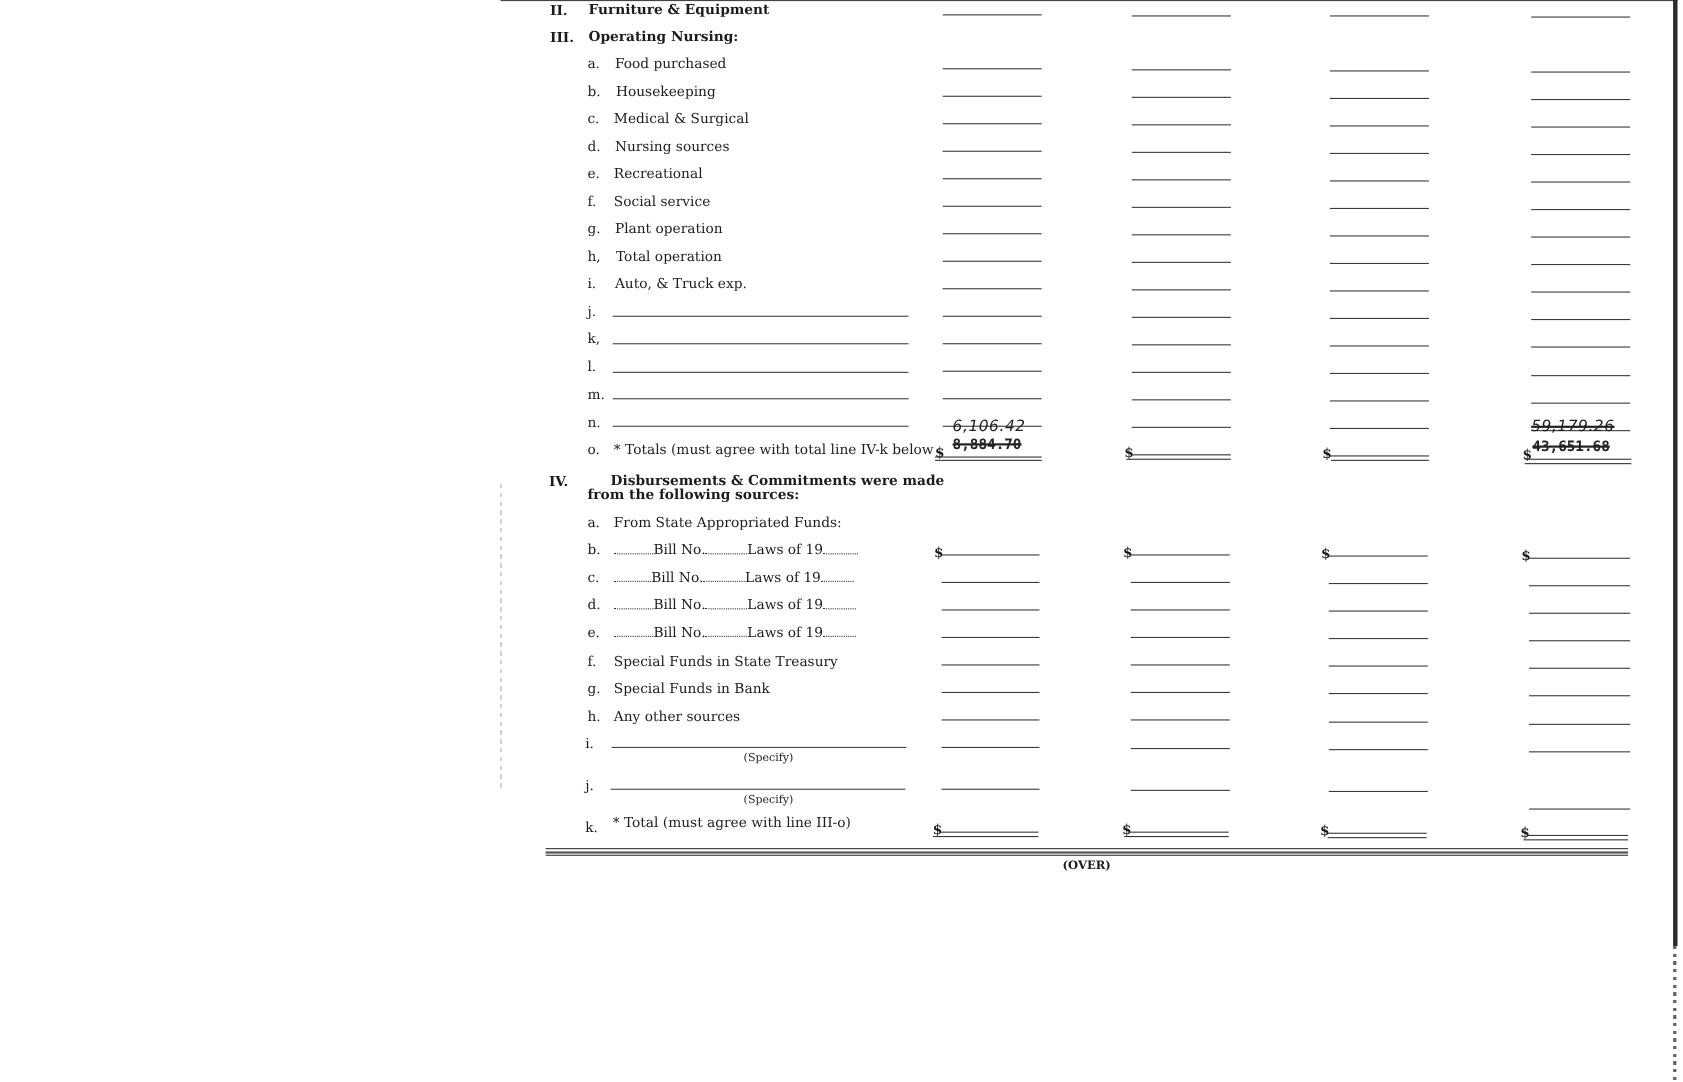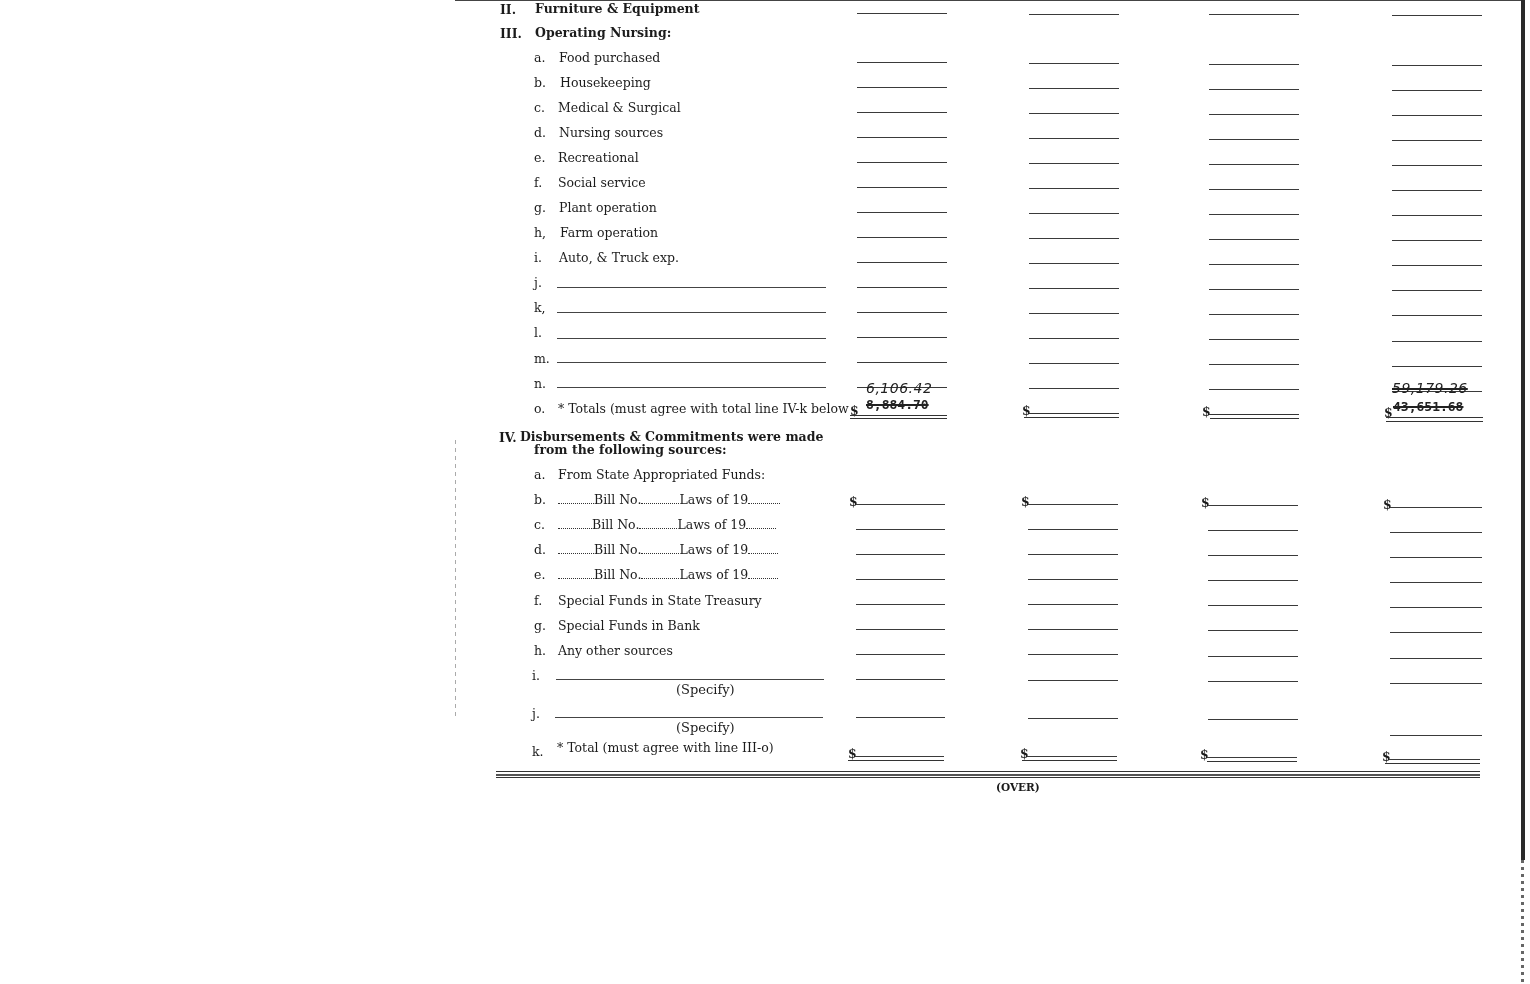--- a/index.html
+++ b/index.html
@@ -14,23 +14,23 @@
   .roman { position:absolute; left:500px; font-size:12.5px; font-weight:bold; }
   .letter { position:absolute; left:534px; font-size:12.5px; }
   .label { position:absolute; left:558px; font-size:12.5px; }
   .hline { position:absolute; height:1px; background:#333; }
   .fillline { position:absolute; height:1px; background:#444; left:557px; width:269px; }
   .cell-line { position:absolute; height:1px; background:#3a3a3a; width:90px; }
   .dollar { position:absolute; font-size:12.5px; font-weight:bold; }
   .hand { position:absolute; font-family:"DejaVu Sans","Liberation Sans",sans-serif; font-style:italic; font-size:15px; color:#222; letter-spacing:0.5px; }
   .strike { text-decoration:line-through; text-decoration-thickness:1.5px; }
   .typed-amt { position:absolute; font-family:"DejaVu Sans Mono","Liberation Mono",monospace; font-weight:bold; font-size:13px; color:#222; }
-  .specify { position:absolute; left:676px; font-size:13px;text-align:right; }
+  .specify { position:absolute; left:676px; font-size:10px;text-align:right; }
   .blank { display:inline-block; border-bottom:1px dotted #333; height:10px; vertical-align:baseline; }
-  .over { position:absolute; left:966px; top:781px; font-size:10.5px; font-weight:bold;margin-left:30px; }
+  .over { position:absolute; left:966px; top:781px; font-size:10.5px; font-weight:bold; }
   .topline { position:absolute; left:455px; top:0; width:1070px; height:1px; background:#444; }
   .rightbar { position:absolute; left:1521px; top:0; width:4px; height:860px; background:#2a2a2a; }
   .rightbar2 { position:absolute; left:1521px; top:860px; width:3px; height:124px; background:repeating-linear-gradient(#666 0 3px, transparent 3px 7px); }
   .leftmarks { position:absolute; left:455px; top:440px; width:1px; height:280px; background:repeating-linear-gradient(#aaa 0 4px, transparent 4px 8px); }
   .bottomrule { position:absolute; left:496px; width:984px; height:1px; background:#333; }
 </style>
 </head>
 <body>
 
 <div class="topline"></div>
@@ -59,21 +59,21 @@
 <div class="letter txt" style="top:151px">e.</div>
 <div class="label txt" style="top:151px">Recreational</div>
 
 <div class="letter txt" style="top:176px">f.</div>
 <div class="label txt" style="top:176px">Social service</div>
 
 <div class="letter txt" style="top:201px">g.</div>
 <div class="label txt" style="top:201px;left:559px">Plant operation</div>
 
 <div class="letter txt" style="top:226px">h,</div>
-<div class="label txt" style="top:226px;left:560px">Farm operation</div>
+<div class="label txt" style="top:226px;left:560px">Total operation</div>
 
 <div class="letter txt" style="top:251px">i.</div>
 <div class="label txt" style="top:251px;left:559px">Auto, &amp; Truck exp.</div>
 
 <div class="letter txt" style="top:276px">j.</div>
 <div class="fillline" style="top:287px"></div>
 
 <div class="letter txt" style="top:301px">k,</div>
 <div class="fillline" style="top:312px"></div>
 
@@ -181,21 +181,21 @@
 <div class="hline" style="left:1209px;top:414px;width:90px"></div>
 <div class="hline" style="left:1210px;top:418px;width:89px"></div>
 
 <div class="hand strike" style="left:1392px;top:380px;font-size:14px">59,179.26</div>
 <span class="dollar" style="left:1384px;top:405px">$</span>
 <div class="typed-amt strike" style="left:1393px;top:399px">43,651.68</div>
 <div class="hline" style="left:1386px;top:417px;width:97px"></div>
 <div class="hline" style="left:1386px;top:421px;width:97px"></div>
 
 <div class="roman" style="top:430px;left:499px">IV.</div>
-<div class="abs txt bold" style="left:520px;top:430px">Disbursements &amp; Commitments were made</div>
+<div class="abs txt bold" style="left:555px;top:430px">Disbursements &amp; Commitments were made</div>
 <div class="abs txt bold" style="left:534px;top:443px">from the following sources:</div>
 
 <div class="letter txt" style="top:468px">a.</div>
 <div class="label txt" style="top:468px">From State Appropriated Funds:</div>
 
 <div class="letter txt" style="top:493px">b.</div>
 <div class="label txt" style="top:493px">
   <span class="blank" style="width:36px"></span><span>Bill No.</span><span class="blank" style="width:38px"></span><span>Laws of 19</span><span class="blank" style="width:32px"></span>
 </div>
 

